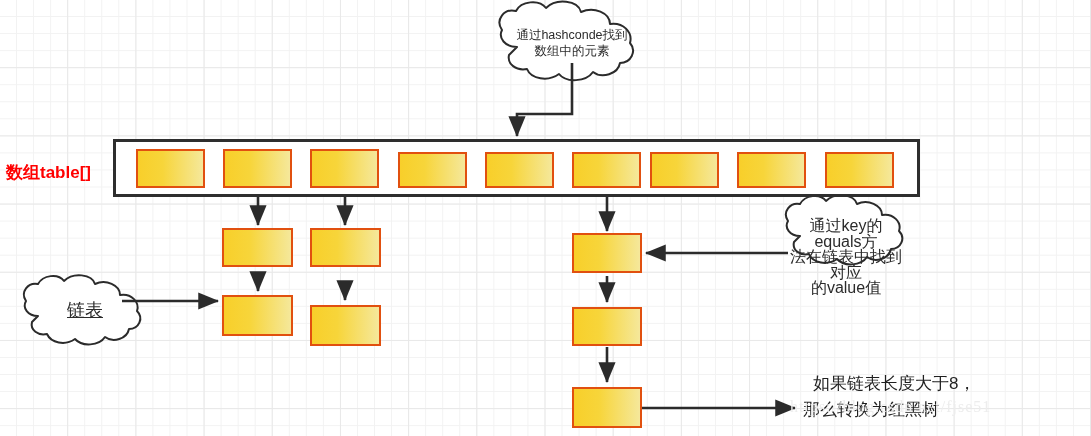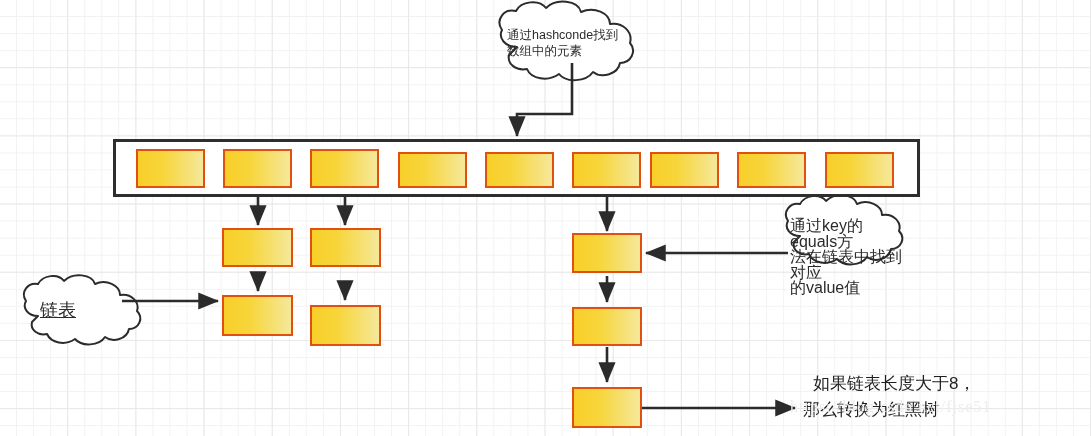--- a/index.html
+++ b/index.html
@@ -52,20 +52,21 @@
     font-weight: bold;
     font-size: 17px;
     letter-spacing: 0px;
     white-space: nowrap;
   }
   .cloud-text {
     position: absolute;
     color: #2b2b2b;
     font-size: 12.5px;
     line-height: 16px;
+    text-align: center;
     white-space: pre-line;
   }
   .cloud-text.small {
     font-size: 16px;
     line-height: 15.5px;
   }
   .cloud-text.chain {
     font-size: 18px;
     text-decoration: underline;
   }
@@ -153,20 +154,21 @@
 
     <line x1="607" y1="347" x2="607" y2="382" stroke="#2b2b2b" stroke-width="2.6" marker-end="url(#arrowhead)"></line>
 
     <line x1="788" y1="253" x2="646" y2="253" stroke="#2b2b2b" stroke-width="2.6" marker-end="url(#arrowhead)"></line>
 
     <line x1="122" y1="301" x2="218" y2="301" stroke="#2b2b2b" stroke-width="2.6" marker-end="url(#arrowhead)"></line>
 
     <line x1="641" y1="408" x2="795" y2="408" stroke="#2b2b2b" stroke-width="2.6" marker-end="url(#arrowhead)"></line>
   </svg>
 
+  <div class="label-table" style="left:6px; top:161px;">数组table[]</div>
 
   <div class="array-frame" style="left:113px; top:139px; width:807px; height:58px;"></div>
 
   <div class="node-box" style="left:136px; top:149px; width:69px; height:39px;"></div>
   <div class="node-box" style="left:223px; top:149px; width:69px; height:39px;"></div>
   <div class="node-box" style="left:310px; top:149px; width:69px; height:39px;"></div>
   <div class="node-box" style="left:398px; top:152px; width:69px; height:36px;"></div>
   <div class="node-box" style="left:485px; top:152px; width:69px; height:36px;"></div>
   <div class="node-box" style="left:572px; top:152px; width:69px; height:36px;"></div>
   <div class="node-box" style="left:650px; top:152px; width:69px; height:36px;"></div>

